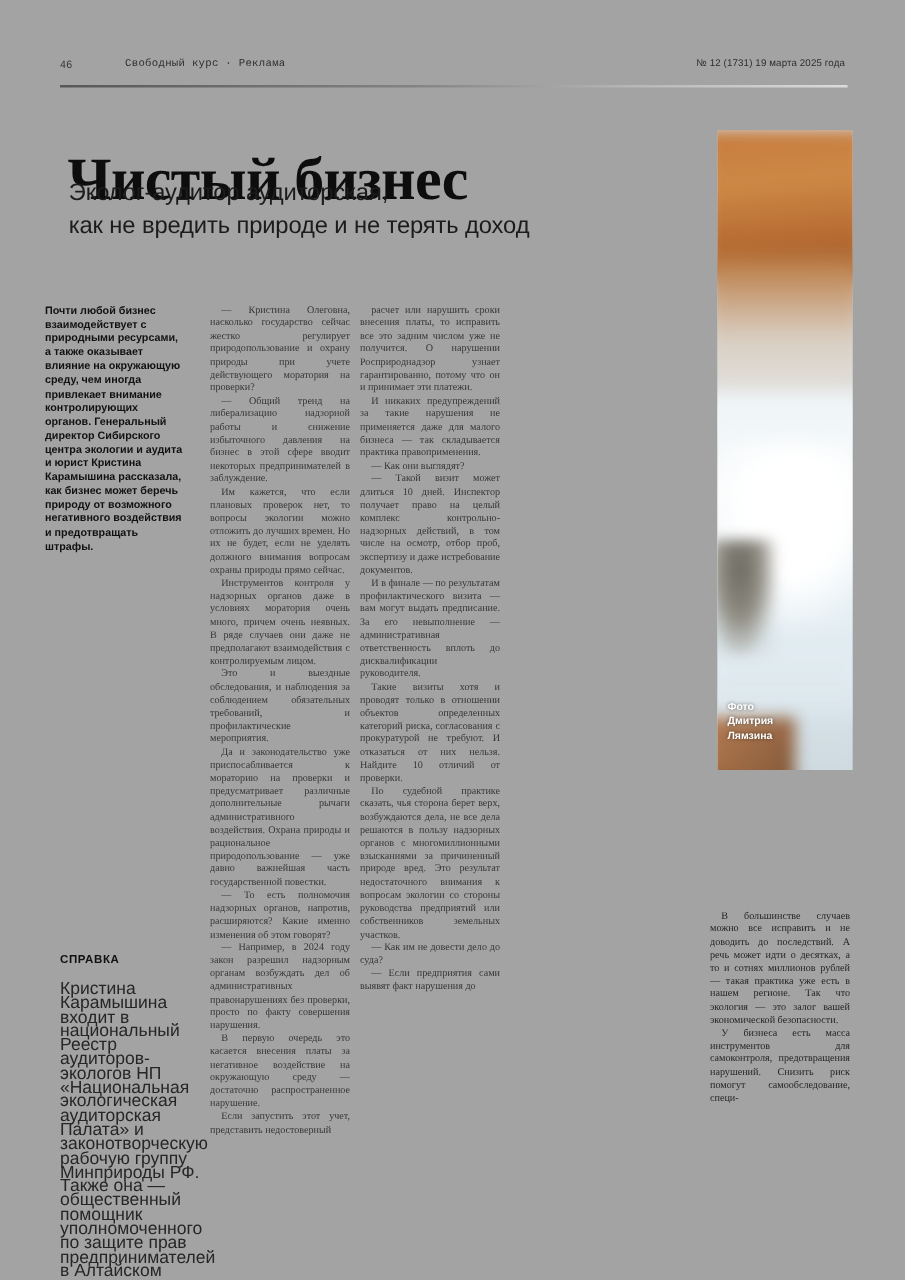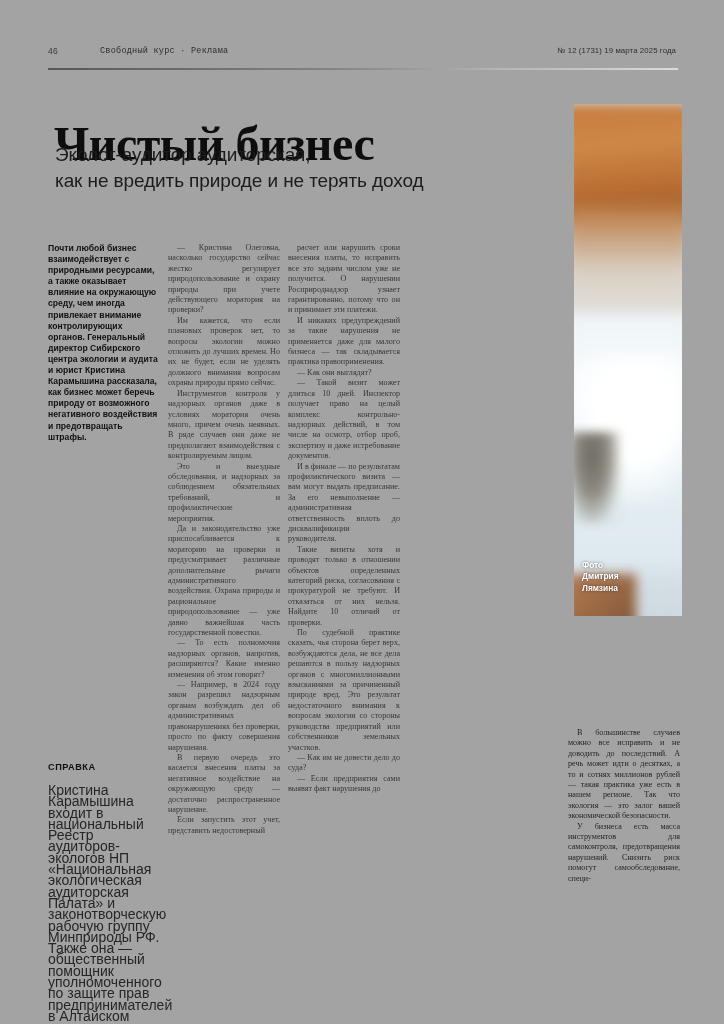--- a/index.html
+++ b/index.html
@@ -104,21 +104,21 @@
     text-align: justify;
     color: #242424;
   }
   .col p {
     margin: 0;
     text-indent: 9px;
   }
 
   
   #col1 {
-    left: 48px;
+    left: 36px;
     width: 112px;
     font-family: "Liberation Sans", "DejaVu Sans", sans-serif;
     font-weight: bold;
     font-size: 8.6px;
     line-height: 11.1px;
     color: #111111;
     text-align: left;
   }
   #col1 p { text-indent: 0; }
 
@@ -261,23 +261,24 @@
     <p>Почти любой бизнес взаимодействует с природными ресурсами, а также оказывает влияние на окружающую среду, чем иногда привлекает внимание контролирующих органов. Генеральный директор Сибирского центра экологии и аудита и юрист Кристина Карамышина рассказала, как бизнес может беречь природу от возможного негативного воздействия и предотвращать штрафы.</p>
   </div>
 
   <div class="spravka">
     <div class="spravka-title">СПРАВКА</div>
     <div class="spravka-body">Кристина Карамышина входит в национальный Реестр аудиторов-экологов НП «Национальная экологическая аудиторская Палата» и законотворческую рабочую группу Минприроды РФ. Также она — общественный помощник уполномоченного по защите прав предпринимателей в Алтайском крае.</div>
   </div>
 
   <div class="col soft" id="col2">
       <p>— Кристина Олеговна, насколько государство сейчас жестко регулирует природопользование и охрану природы при учете действующего моратория на проверки?</p>
+      <p>— Общий тренд на либерализацию надзорной работы и снижение избыточного давления на бизнес в этой сфере вводит некоторых предпринимателей в заблуждение.</p>
       <p>Им кажется, что если плановых проверок нет, то вопросы экологии можно отложить до лучших времен. Но их не будет, если не уделять должного внимания вопросам охраны природы прямо сейчас.</p>
       <p>Инструментов контроля у надзорных органов даже в условиях моратория очень много, причем очень неявных. В ряде случаев они даже не предполагают взаимодействия с контролируемым лицом.</p>
-      <p>Это и выездные обследования, и надзорных за соблюдением обязательных требований, и профилактические мероприятия.</p>
+      <p>Это и выездные обследования, и наблюдения за соблюдением обязательных требований, и профилактические мероприятия.</p>
       <p>Да и законодательство уже приспосабливается к мораторию на проверки и предусматривает различные дополнительные рычаги административного воздействия. Охрана природы и рациональное природопользование — уже давно важнейшая часть государственной повестки.</p>
       <p>— То есть полномочия надзорных органов, напротив, расширяются? Какие именно изменения об этом говорят?</p>
       <p>— Например, в 2024 году закон разрешил надзорным органам возбуждать дел об административных правонарушениях без проверки, просто по факту совершения нарушения.</p>
       <p>В первую очередь это касается внесения платы за негативное воздействие на окружающую среду — достаточно распространенное нарушение.</p>
       <p>Если запустить этот учет, представить недостоверный</p>
     </div>
 
   <div class="col soft" id="col3">
       <p>расчет или нарушить сроки внесения платы, то исправить все это задним числом уже не получится. О нарушении Росприроднадзор узнает гарантированно, потому что он и принимает эти платежи.</p>
       <p>И никаких предупреждений за такие нарушения не применяется даже для малого бизнеса — так складывается практика правоприменения.</p>

